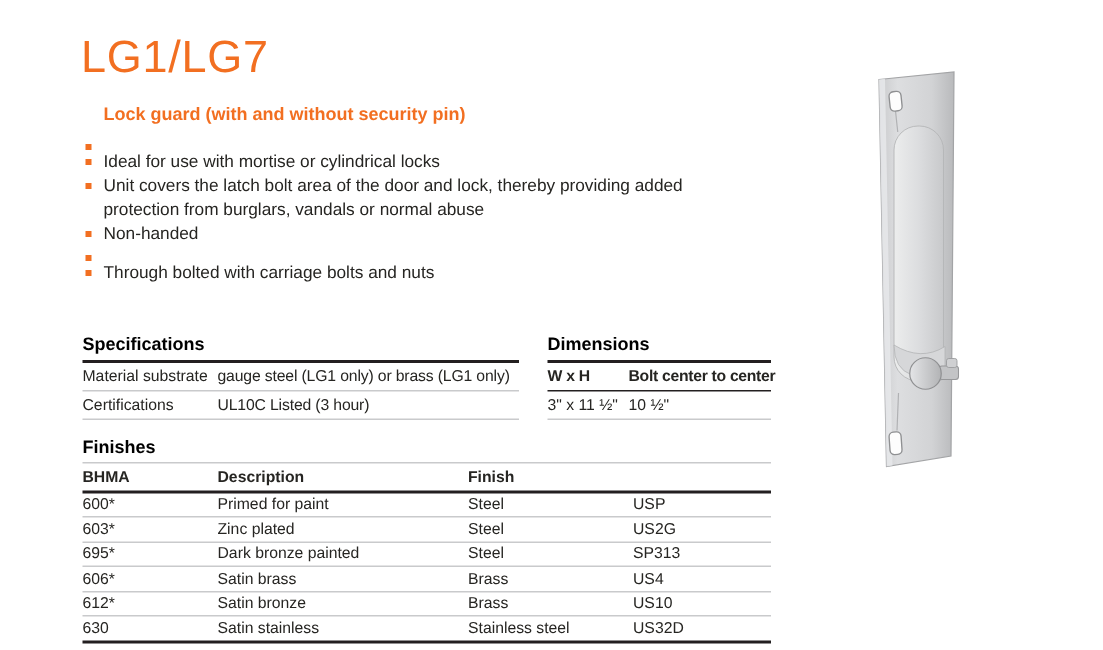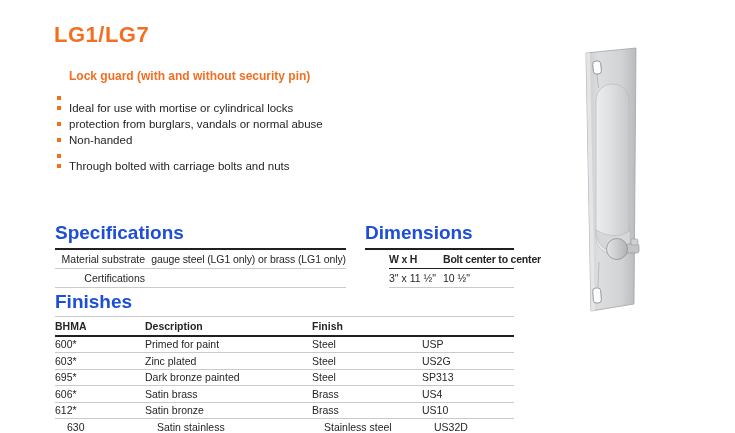--- a/index.html
+++ b/index.html
@@ -8,62 +8,62 @@
     --rule_dark:#231f20;
     --rule_light:#c9cacc;
   }
   html,body{margin:0;padding:0;background:#fff;}
   .page{
     position:relative;width:735px;height:433px;background:#ffffff;overflow:hidden;
     font-family:"Liberation Sans",sans-serif;color:var(--text);
   }
   .title{
     position:absolute;left:54px;top:24px;
-    font-size:22px;font-weight:700;letter-spacing:.5px;color:var(--accent);line-height:1;
+    font-size:30px;font-weight:400;letter-spacing:.5px;color:var(--accent);line-height:1;
   }
   .subtitle{
     position:absolute;left:55px;top:69px;
     font-size:12px;font-weight:bold;color:var(--accent);padding-left:14px;
   }
   .features{position:absolute;left:55px;top:90px;width:472px;}
   .bullet{display:flex;align-items:flex-start;}
   .bullet-square{
     flex:0 0 auto;width:4px;height:4px;background:var(--accent);
     margin:6px 8px 0 2px;
   }
   .bullet-text{font-size:11.5px;line-height:16px;}
   
   .section-heading{
-    font-size:19px;font-weight:bold;color:#1d4ed8;
+    font-size:12px;font-weight:bold;color:#000000;
     padding-bottom:4px;border-bottom:2px solid var(--rule_dark);
   }
   .spec{position:absolute;left:55px;top:222px;width:291px;}
-  .spec-row{display:flex;border-bottom:1px solid var(--rule_light);padding:2.5px 0;text-align:right;}
+  .spec-row{display:flex;border-bottom:1px solid var(--rule_light);padding:2.5px 0;}
   .spec-label{flex:0 0 90px;font-size:10.5px;line-height:13px;}
   .spec-value{flex:1;font-size:10.5px;line-height:13px;letter-spacing:-.1px;white-space:nowrap;}
   
   .dims{position:absolute;left:365px;top:222px;width:149px;}
-  .dim-head,.dim-vals{display:flex;padding:2.5px 0;font-size:10.5px;line-height:13px;margin-left:24px;}
+  .dim-head,.dim-vals{display:flex;padding:2.5px 0;font-size:10.5px;line-height:13px;}
   .dim-head{font-weight:bold;border-bottom:1px solid var(--rule_dark);letter-spacing:-.2px;}
   .dim-vals{border-bottom:1px solid var(--rule_light);}
   .dim-col1{flex:0 0 54px;white-space:nowrap;}
   .dim-col2{flex:1;white-space:nowrap;}
   
   .finishes{position:absolute;left:55px;top:291px;width:459px;}
   .finishes .section-heading{border-bottom:none;padding-bottom:3px;}
   .fin-row{
     display:grid;grid-template-columns:90px 167px 110px 1fr;
     font-size:10.5px;line-height:12.5px;padding:1.5px 0;
     border-bottom:1px solid var(--rule_light);
   }
   .fin-row.header{
     font-weight:bold;border-top:1px solid var(--rule_light);
     border-bottom:2px solid var(--rule_dark);padding:2.5px 0;
   }
-  .fin-row.last{border-bottom:2px solid var(--rule_dark);margin-left:12px;}
+  .fin-row.last{border-bottom:2px solid var(--rule_dark);}
   .fin-cell{white-space:nowrap;}
   .footnote{margin-top:3px;font-size:8.5px;color:#3a3835;}
   
   .product{position:absolute;left:570px;top:40px;}
 </style>
 </head>
 <body>
 
 <div class="page">
 
@@ -76,20 +76,21 @@
     </div>
     <div class="bullet">
       <span class="bullet-square"></span>
       <div class="bullet-text">
         <div>Ideal for use with mortise or cylindrical locks</div>
       </div>
     </div>
     <div class="bullet">
       <span class="bullet-square"></span>
       <div class="bullet-text">
+        <div>Unit covers the latch bolt area of the door and lock, thereby providing added</div>
         <div>protection from burglars, vandals or normal abuse</div>
       </div>
     </div>
     <div class="bullet">
       <span class="bullet-square"></span>
       <div class="bullet-text">
         <div>Non-handed</div>
       </div>
     </div>
     <div class="bullet">
@@ -106,20 +107,23 @@
   <div class="spec">
     <div class="section-heading">Specifications</div>
     <div class="spec-row">
       <div class="spec-label">Material substrate</div>
       <div class="spec-value">
         <div>gauge steel (LG1 only) or brass (LG1 only)</div>
       </div>
     </div>
     <div class="spec-row">
       <div class="spec-label">Certifications</div>
+      <div class="spec-value">
+        <div>UL10C Listed (3 hour)</div>
+      </div>
     </div>
   </div>
 
   <div class="dims">
     <div class="section-heading">Dimensions</div>
     <div class="dim-head">
       <div class="dim-col1">W x H</div>
       <div class="dim-col2">Bolt center to center</div>
     </div>
     <div class="dim-vals">

